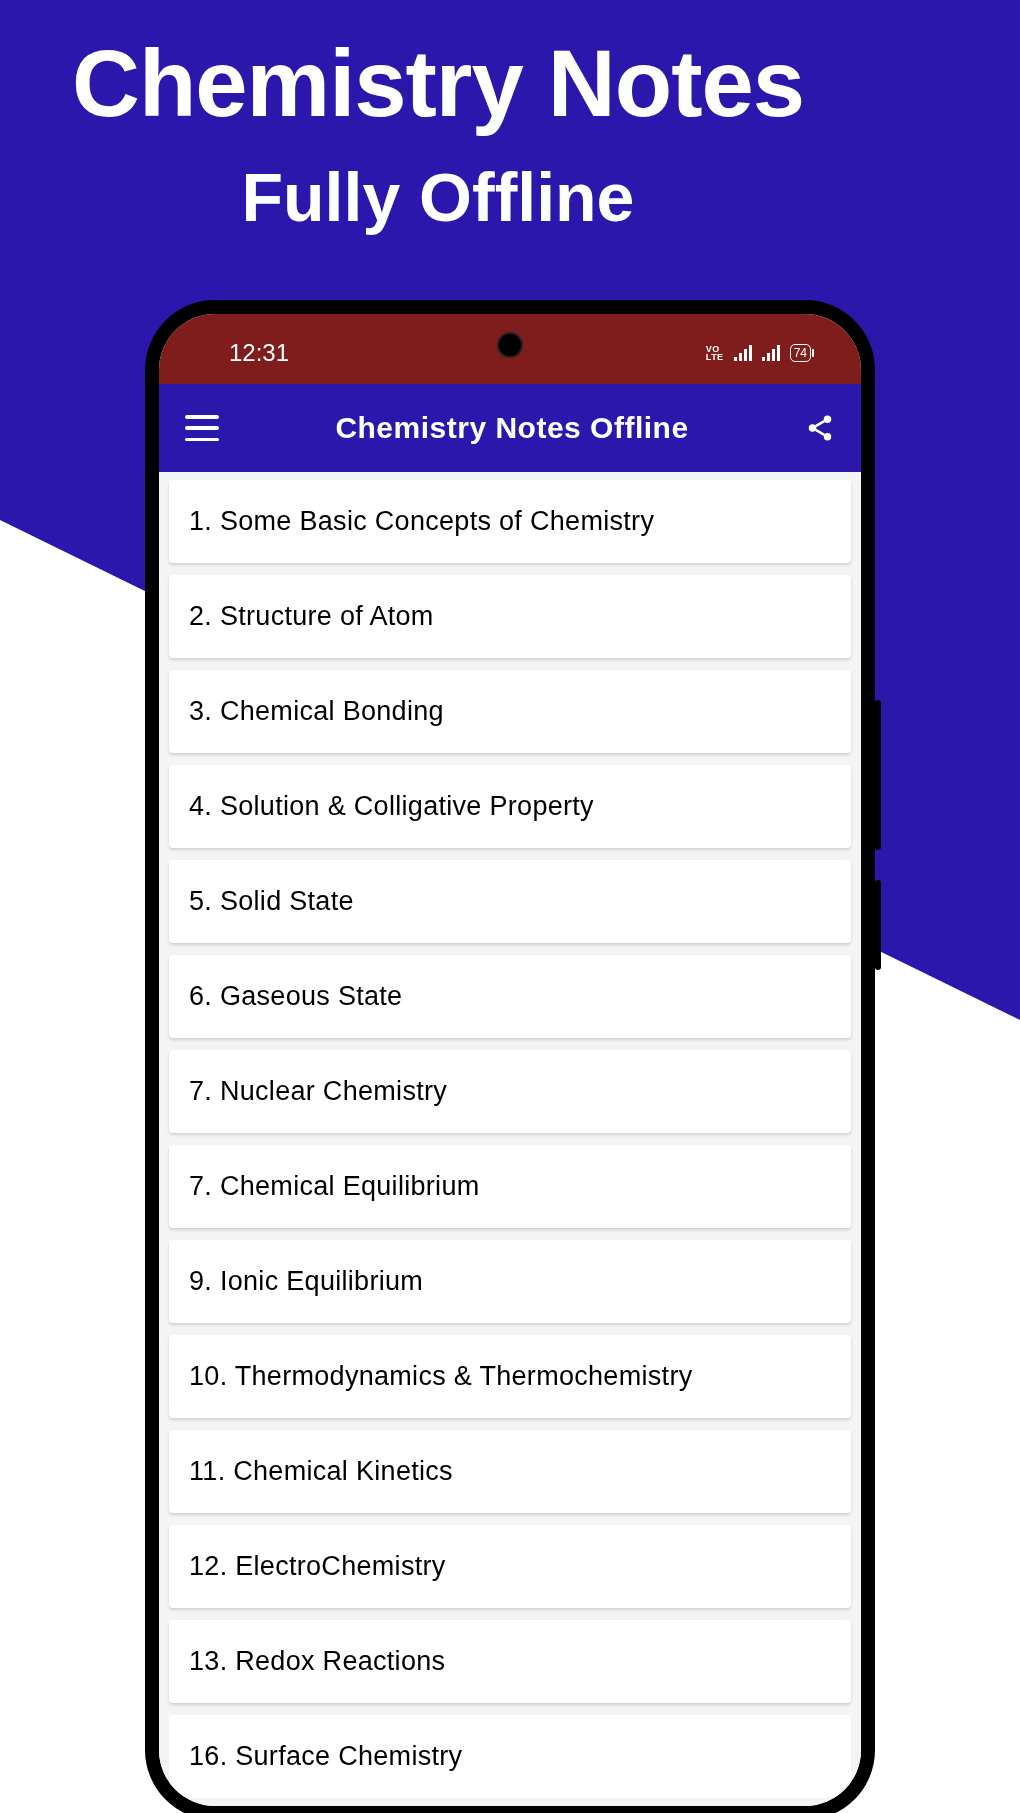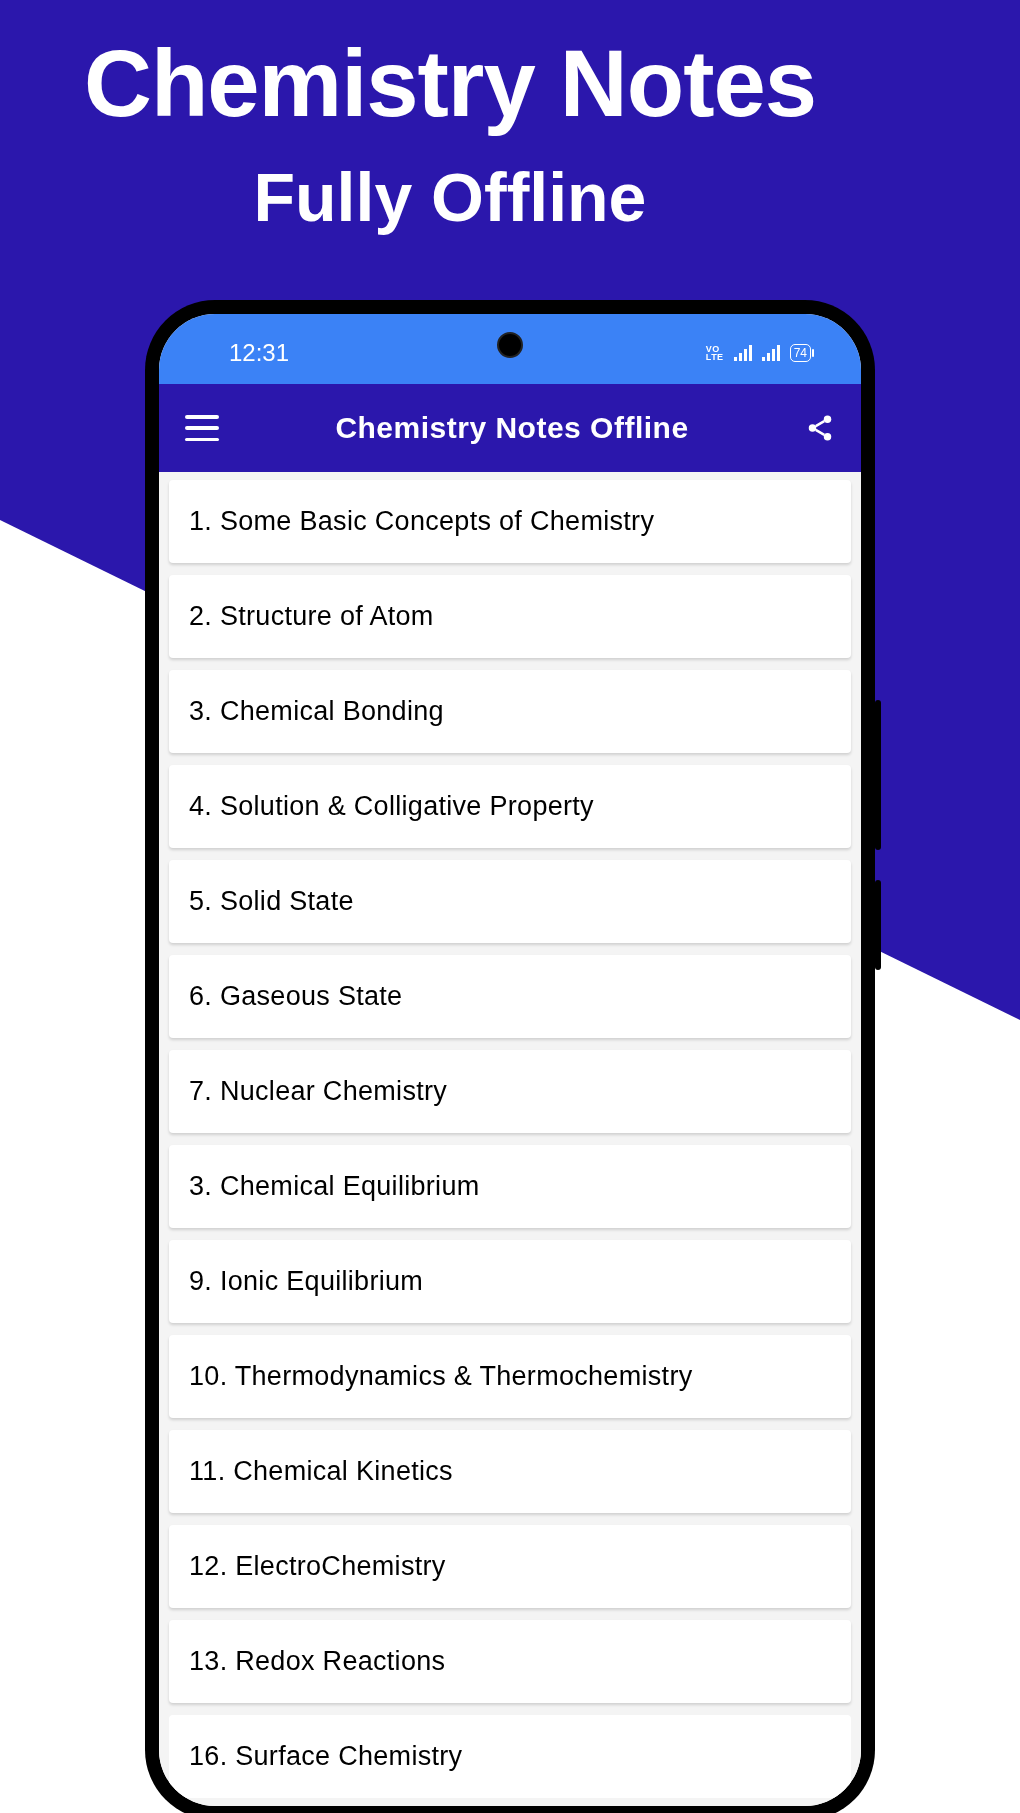--- a/index.html
+++ b/index.html
@@ -17,21 +17,21 @@
     width: 1020px;
     height: 1813px;
     background: #2b17ac;
     clip-path: polygon(0 0, 1020px 0, 1020px 1020px, 0 520px);
     z-index: 1;
   }
   
   .promo {
     position: absolute;
     top: 30px;
-    left: 12px;
+    left: 0;
     width: 876px;
     text-align: center;
     color: #ffffff;
     z-index: 2;
   }
   .promo-title {
     font-size: 94px;
     font-weight: 700;
     letter-spacing: -1px;
   }
@@ -66,21 +66,21 @@
     width: 100%;
     height: 100%;
     background: #f4f4f4;
     border-radius: 56px;
     overflow: hidden;
     position: relative;
   }
   
   .statusbar {
     height: 70px;
-    background: #3b82f6;
+    background: #7f1d1d;
     display: flex;
     align-items: center;
     justify-content: space-between;
     padding: 8px 50px 0 70px;
     color: #fff;
     font-size: 24px;
     font-weight: 400;
     position: relative;
   }
   .camera {
@@ -261,21 +261,21 @@
     </div>
 
     <div class="list">
       <div class="list-item">1. Some Basic Concepts of Chemistry</div>
       <div class="list-item">2. Structure of Atom</div>
       <div class="list-item">3. Chemical Bonding</div>
       <div class="list-item">4. Solution &amp; Colligative Property</div>
       <div class="list-item">5. Solid State</div>
       <div class="list-item">6. Gaseous State</div>
       <div class="list-item">7. Nuclear Chemistry</div>
-      <div class="list-item">3. Chemical Equilibrium</div>
+      <div class="list-item">7. Chemical Equilibrium</div>
       <div class="list-item">9. Ionic Equilibrium</div>
       <div class="list-item">10. Thermodynamics &amp; Thermochemistry</div>
       <div class="list-item">11. Chemical Kinetics</div>
       <div class="list-item">12. ElectroChemistry</div>
       <div class="list-item">13. Redox Reactions</div>
       <div class="list-item last">16. Surface Chemistry</div>
     </div>
 
   </div>
 </div>

